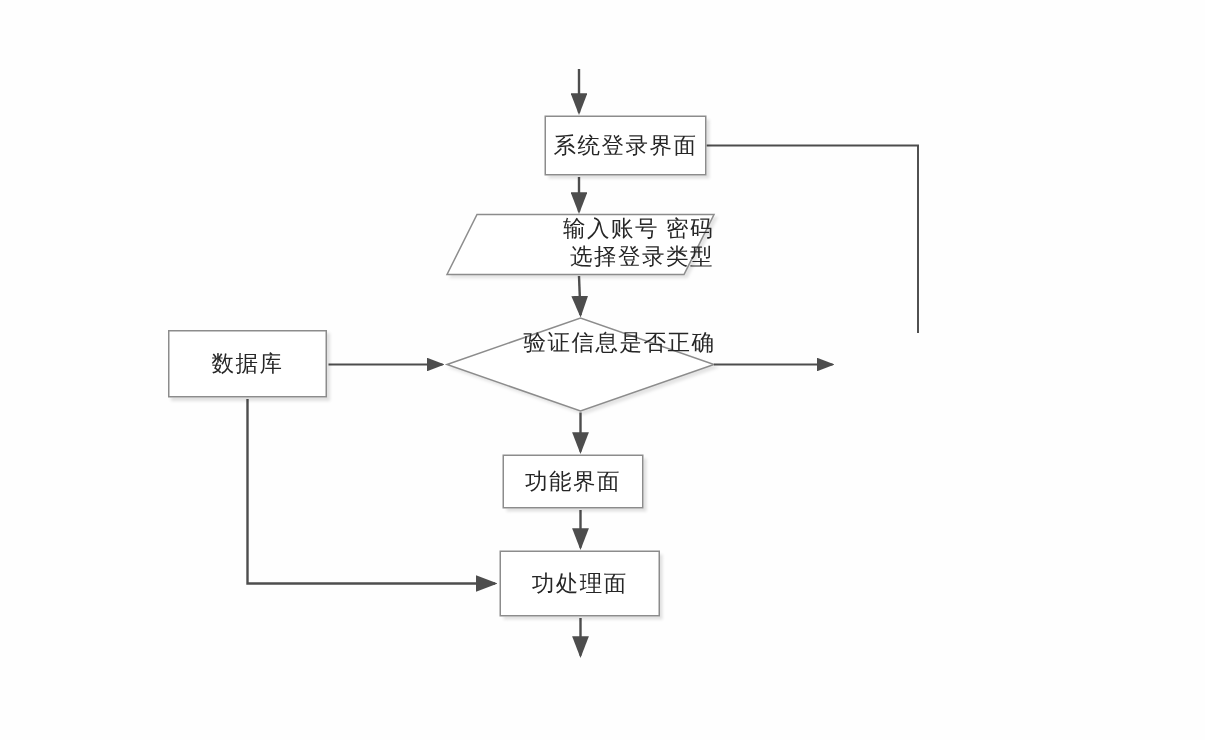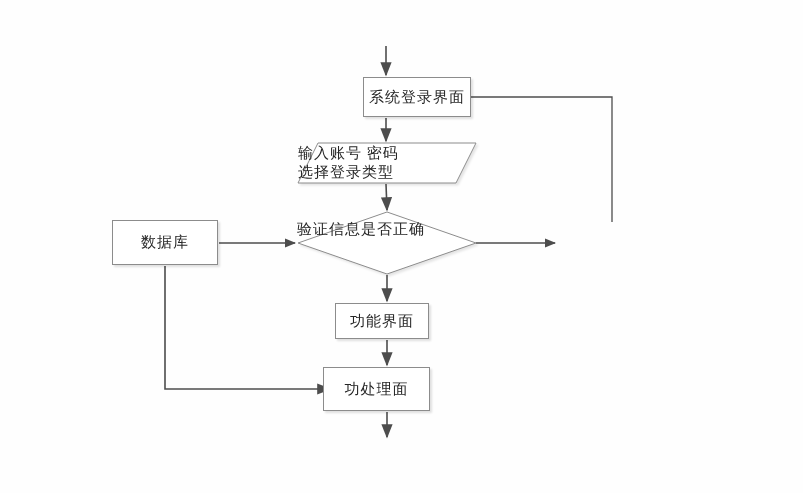--- a/index.html
+++ b/index.html
@@ -11,31 +11,31 @@
   svg.layer{position:absolute;left:0;top:0;width:803px;height:493px;}
   .shape{filter:drop-shadow(2px 2px 1px rgba(0,0,0,0.10));}
   .node{
     position:absolute;box-sizing:border-box;border:1px solid #8c8c8c;
     background:#ffffff;display:flex;align-items:center;justify-content:center;
     font-size:15px;letter-spacing:1px;box-shadow:2px 2px 2px rgba(0,0,0,0.12);
     text-align:center;
   }
   .terminator{border-radius:22px;border-color:#6e6e6e;}
   .overlay-label{
-    position:absolute;display:flex;flex-direction:column;align-items:flex-start;
+    position:absolute;display:flex;flex-direction:column;align-items:flex-end;
     justify-content:center;font-size:15px;letter-spacing:1px;text-align:center;
     line-height:19px;pointer-events:none;
   }
   
   #n-start   {left:332px;top:5px;  width:108px;height:40px;}
   #n-login   {left:332px;top:77px; width:108px;height:40px;margin-left:31px;}
   #n-database{left:112px;top:220px;width:106px;height:45px;}
   #n-error   {left:558px;top:222px;width:107px;height:41px;}
   #n-function{left:335px;top:303px;width:94px;height:36px;}
-  #n-process {left:323px;top:367px;width:107px;height:44px;text-align:right;}
+  #n-process {left:333px;top:367px;width:107px;height:44px;text-align:right;}
   #n-end     {left:333px;top:439px;width:110px;height:44px;}
   #l-input   {left:298px;top:143px;width:178px;height:40px;}
   #l-verify  {left:297px;top:214px;width:180px;height:30px;}
 </style>
 </head>
 <body>
 
 <div class="canvas">
 
   <svg class="layer" viewBox="0 0 803 493" xmlns="http://www.w3.org/2000/svg">

